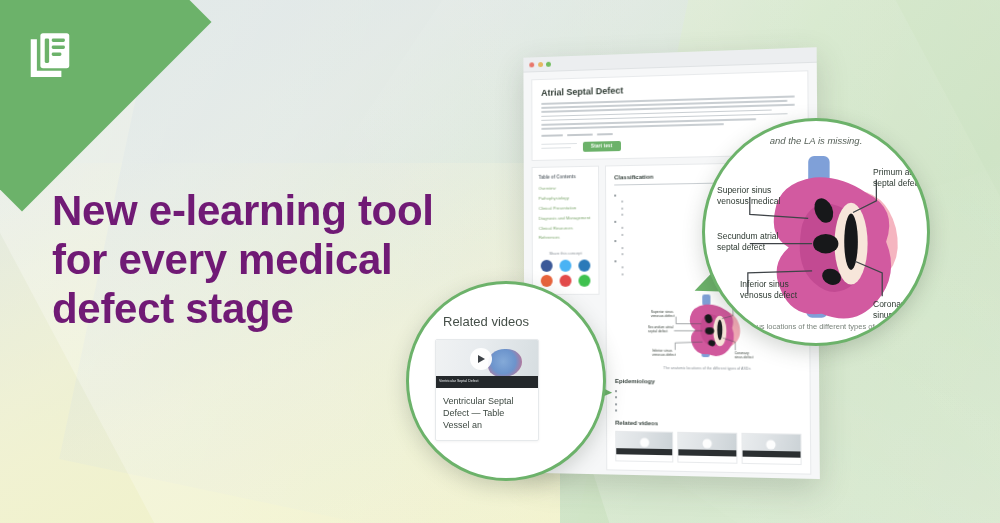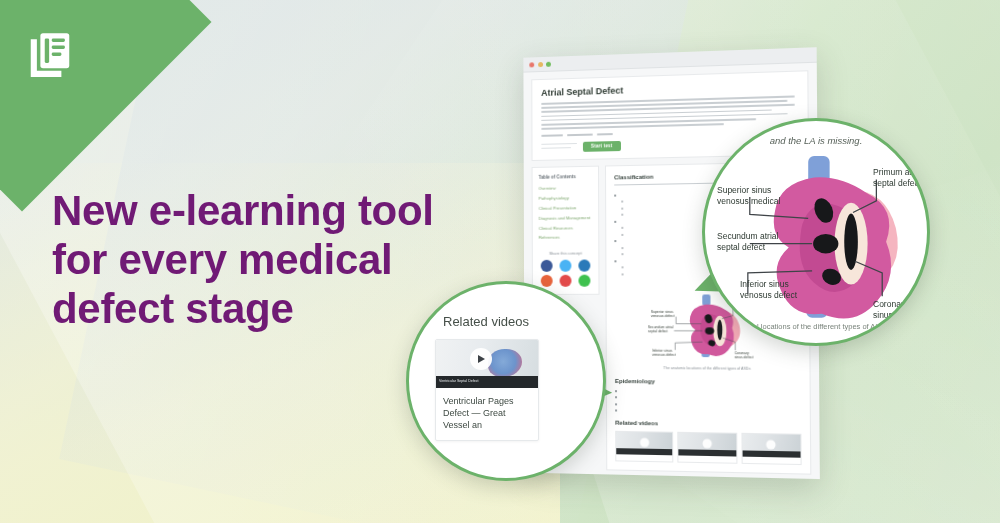--- a/index.html
+++ b/index.html
@@ -455,21 +455,21 @@
 
 
       <div class="rv-card">
         <div class="rv-thumb t2">
           <div class="rv-thumb-shape s2"></div>
           <div class="rv-play"></div>
           <div class="rv-strip">
             <span class="rv-strip-txt">Ventricular Septal Defect</span>
           </div>
         </div>
-        <div class="rv-cap">Ventricular Pages Defect — Great Vessel an</div>
+        <div class="rv-cap">Ventricular Septal Defect — Table Vessel an</div>
       </div>
 
     </div>
   </div>
 </div>
 
 <div class="magnifier mag-heart">
   <div class="hm-top">and the LA is missing.</div>
 
   <svg class="hm-svg" viewBox="0 0 228 228">
@@ -493,14 +493,14 @@
       <path d="M182 180 L182 156 L154 144"></path>
     </g>
   </svg>
 
   <div class="hm-lab" style="left:12px; top:64px; width:80px;">Superior sinus venosus medical</div>
   <div class="hm-lab" style="left:168px; top:46px; width:60px;">Primum atrial septal defect</div>
   <div class="hm-lab" style="left:12px; top:110px; width:84px;">Secundum atrial septal defect</div>
   <div class="hm-lab" style="left:28px; top:158px; width:80px;margin-left:7px;">Inferior sinus venosus defect</div>
   <div class="hm-lab" style="left:168px; top:178px; width:56px;">Coronary sinus venosus</div>
 
-  <div class="hm-bottom">atrial locations of the different types of ASDs</div>
+  <div class="hm-bottom">venosus locations of the different types of ASDs</div>
 </div>
 
 </body></html>

